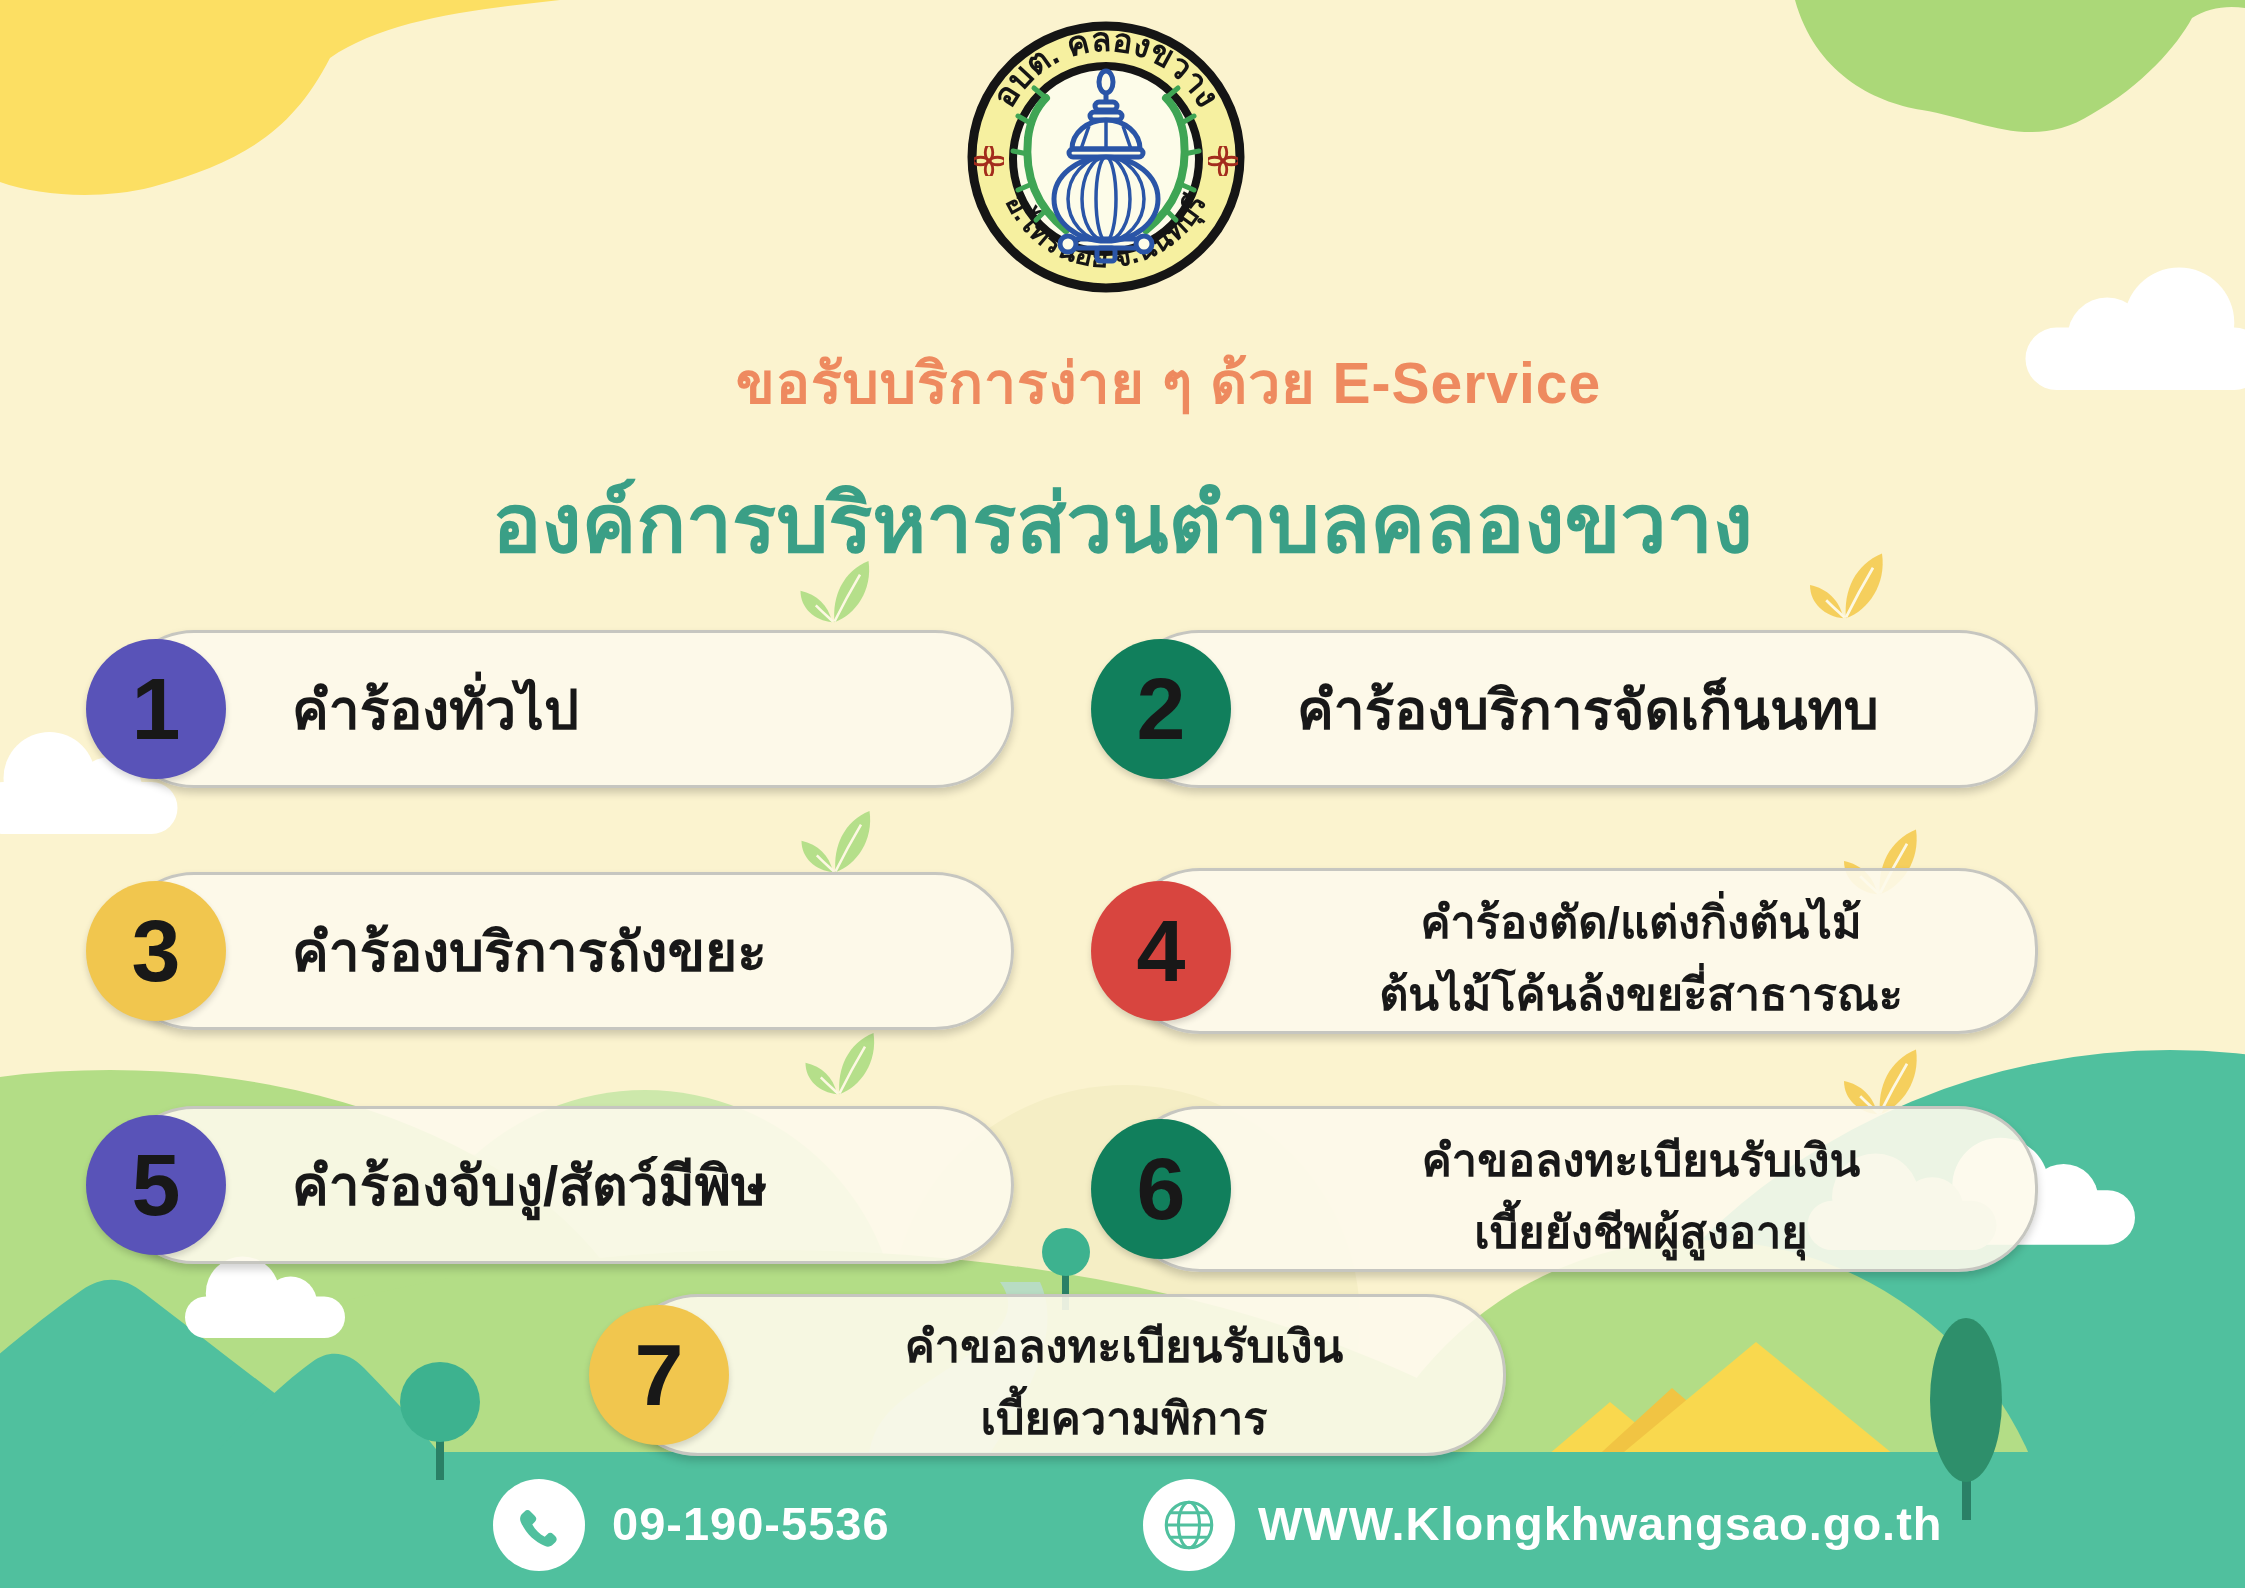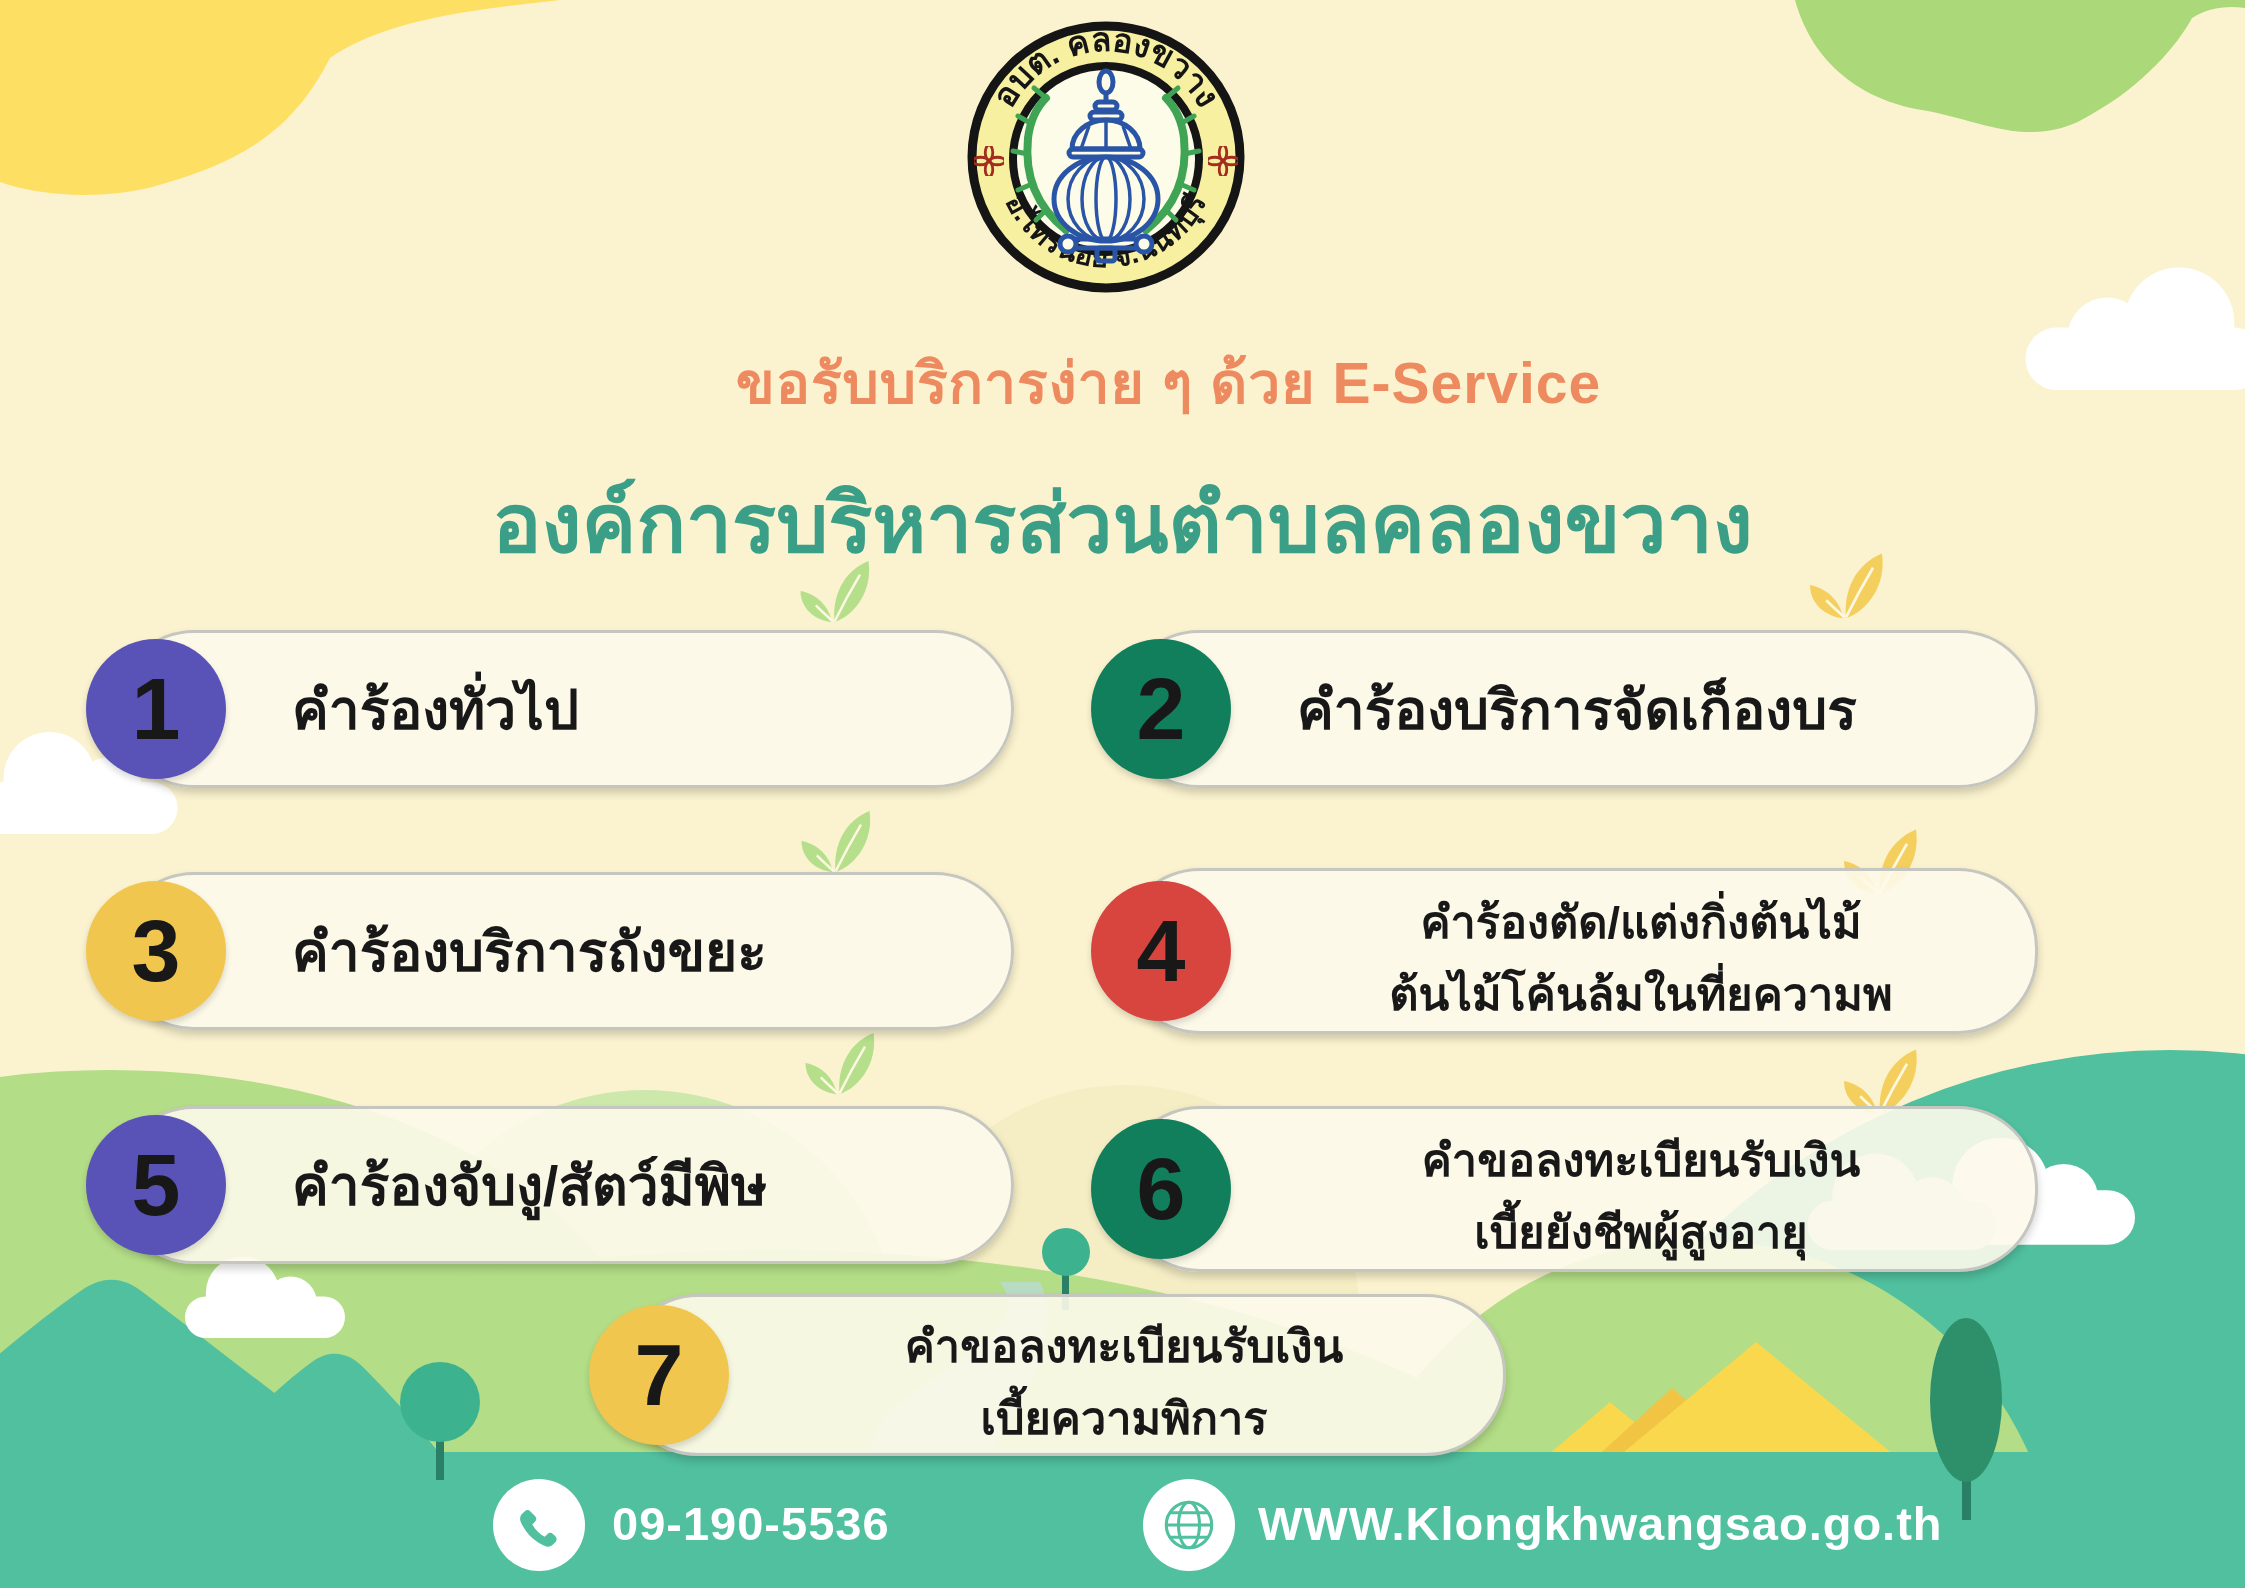--- a/index.html
+++ b/index.html
@@ -199,31 +199,31 @@
     </g>
     <use href="#cloud" x="185" y="1248" width="160" height="92" style="fill:var(--white)"></use>
   </svg>
 
   <div class="pill p1">
     <div class="badge" style="background: rgb(89, 83, 184);">1</div>
     <div class="pill-label one-line"><span>คำร้องทั่วไป</span></div>
   </div>
   <div class="pill p2">
     <div class="badge" style="background: rgb(17, 127, 92);">2</div>
-    <div class="pill-label one-line"><span>คำร้องบริการจัดเก็องบร</span></div>
+    <div class="pill-label one-line"><span>คำร้องบริการจัดเก็นนทบ</span></div>
   </div>
   <div class="pill p3">
     <div class="badge" style="background: rgb(241, 198, 78);">3</div>
     <div class="pill-label one-line"><span>คำร้องบริการถังขยะ</span></div>
   </div>
   <div class="pill p4">
     <div class="badge" style="background: rgb(216, 69, 63);">4</div>
     <div class="pill-label two-line">
       <span>คำร้องตัด/แต่งกิ่งต้นไม้</span>
-        <span>ต้นไม้โค้นล้มในที่ยความพ</span>
+        <span>ต้นไม้โค้นล้งขยะี่สาธารณะ</span>
     </div>
   </div>
   <div class="pill p5">
     <div class="badge" style="background: rgb(89, 83, 184);">5</div>
     <div class="pill-label one-line"><span>คำร้องจับงู/สัตว์มีพิษ</span></div>
   </div>
   <div class="pill p6">
     <div class="badge" style="background: rgb(17, 127, 92);">6</div>
     <div class="pill-label two-line">
       <span>คำขอลงทะเบียนรับเงิน</span>

